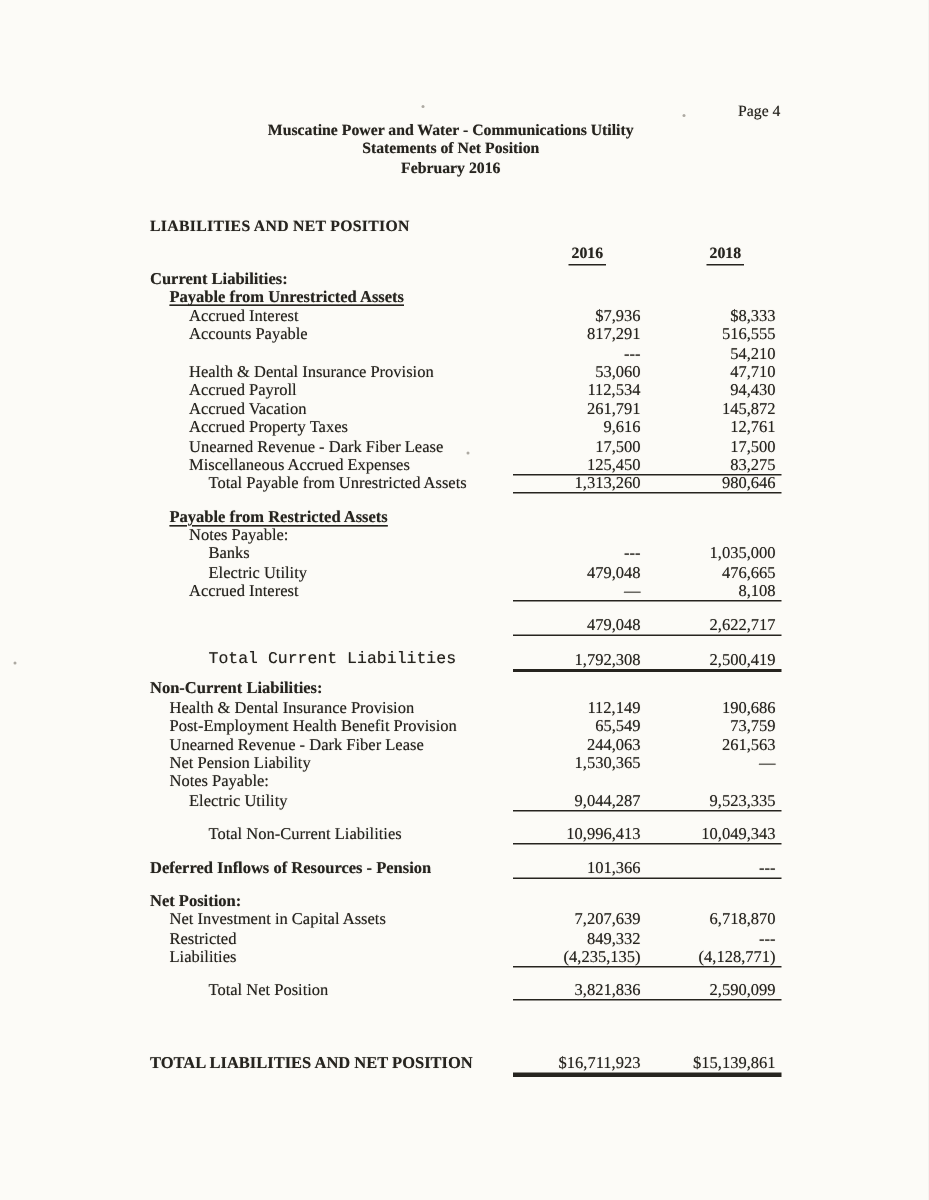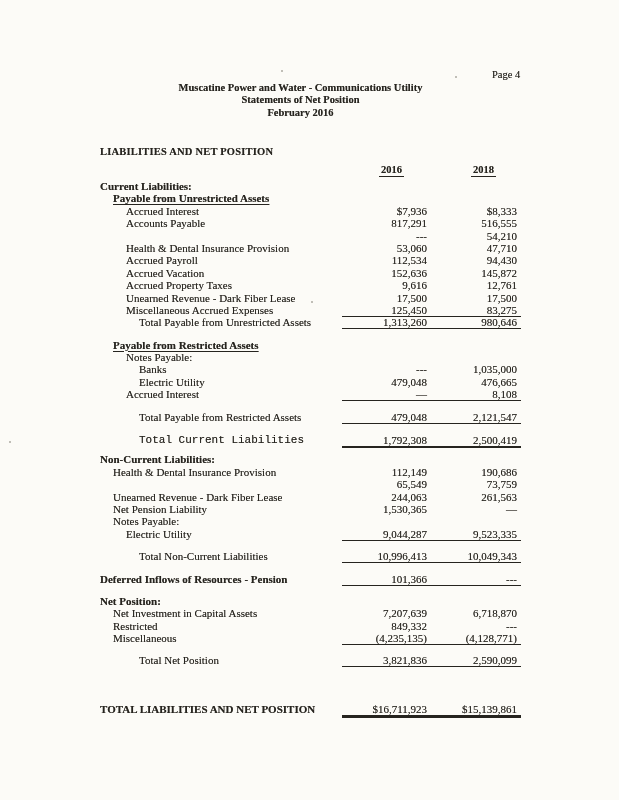--- a/index.html
+++ b/index.html
@@ -99,21 +99,21 @@
       <span class="v v1">53,060</span>
       <span class="v v2">47,710</span>
     </div>
       <div class="row">
       <span class="lab" style="padding-left: 26px;">Accrued Payroll</span>
       <span class="v v1">112,534</span>
       <span class="v v2">94,430</span>
     </div>
       <div class="row">
       <span class="lab" style="padding-left: 26px;">Accrued Vacation</span>
-      <span class="v v1">152,636</span>
+      <span class="v v1">261,791</span>
       <span class="v v2">145,872</span>
     </div>
       <div class="row">
       <span class="lab" style="padding-left: 26px;">Accrued Property Taxes</span>
       <span class="v v1">9,616</span>
       <span class="v v2">12,761</span>
     </div>
       <div class="row">
       <span class="lab" style="padding-left: 26px;">Unearned Revenue - Dark Fiber Lease</span>
       <span class="v v1">17,500</span>
@@ -148,40 +148,40 @@
       <span class="lab" style="padding-left: 39px;">Electric Utility</span>
       <span class="v v1">479,048</span>
       <span class="v v2">476,665</span>
     </div>
       <div class="row">
       <span class="lab" style="padding-left: 26px;">Accrued Interest</span>
       <span class="v v1" style="border-bottom: 1px solid rgb(38, 36, 31);">—</span>
       <span class="v v2" style="border-bottom: 1px solid rgb(38, 36, 31);">8,108</span>
     </div>
       <div class="row" style="margin-top: 10px;">
-      <span class="lab" style="padding-left: 39px;">Total Payable from Restricted Assets</span>
       <span class="v v1" style="border-bottom: 1px solid rgb(38, 36, 31);">479,048</span>
-      <span class="v v2" style="border-bottom: 1px solid rgb(38, 36, 31);">2,121,547</span>
+      <span class="v v2" style="border-bottom: 1px solid rgb(38, 36, 31);">2,622,717</span>
     </div>
       <div class="row" style="margin-top: 11px;">
       <span class="lab" style="padding-left: 39px; font-family: Liberation Mono, monospace;">Total Current Liabilities</span>
       <span class="v v1" style="border-bottom: 2px solid rgb(38, 36, 31);">1,792,308</span>
       <span class="v v2" style="border-bottom: 2px solid rgb(38, 36, 31);">2,500,419</span>
     </div>
       <div class="row" style="margin-top: 7px;">
       <span class="lab b" style="padding-left: 0px;">Non-Current Liabilities:</span>
       <span class="v v1"></span>
       <span class="v v2"></span>
     </div>
       <div class="row">
       <span class="lab" style="padding-left: 13px;">Health &amp; Dental Insurance Provision</span>
       <span class="v v1">112,149</span>
       <span class="v v2">190,686</span>
     </div>
       <div class="row">
+      <span class="lab" style="padding-left: 13px;">Post-Employment Health Benefit Provision</span>
       <span class="v v1">65,549</span>
       <span class="v v2">73,759</span>
     </div>
       <div class="row">
       <span class="lab" style="padding-left: 13px;">Unearned Revenue - Dark Fiber Lease</span>
       <span class="v v1">244,063</span>
       <span class="v v2">261,563</span>
     </div>
       <div class="row">
       <span class="lab" style="padding-left: 13px;">Net Pension Liability</span>
@@ -217,21 +217,21 @@
       <span class="lab" style="padding-left: 13px;">Net Investment in Capital Assets</span>
       <span class="v v1">7,207,639</span>
       <span class="v v2">6,718,870</span>
     </div>
       <div class="row">
       <span class="lab" style="padding-left: 13px;">Restricted</span>
       <span class="v v1">849,332</span>
       <span class="v v2">---</span>
     </div>
       <div class="row">
-      <span class="lab" style="padding-left: 13px;">Miscellaneous</span>
+      <span class="lab" style="padding-left: 13px;">Liabilities</span>
       <span class="v v1" style="border-bottom: 1px solid rgb(38, 36, 31);">(4,235,135)</span>
       <span class="v v2" style="border-bottom: 1px solid rgb(38, 36, 31);">(4,128,771)</span>
     </div>
       <div class="row" style="margin-top: 9px;">
       <span class="lab" style="padding-left: 39px;">Total Net Position</span>
       <span class="v v1" style="border-bottom: 1px solid rgb(38, 36, 31);">3,821,836</span>
       <span class="v v2" style="border-bottom: 1px solid rgb(38, 36, 31);">2,590,099</span>
     </div>
       <div class="row" style="margin-top: 37px;">
       <span class="lab b" style="padding-left: 0px;">TOTAL LIABILITIES AND NET POSITION</span>

